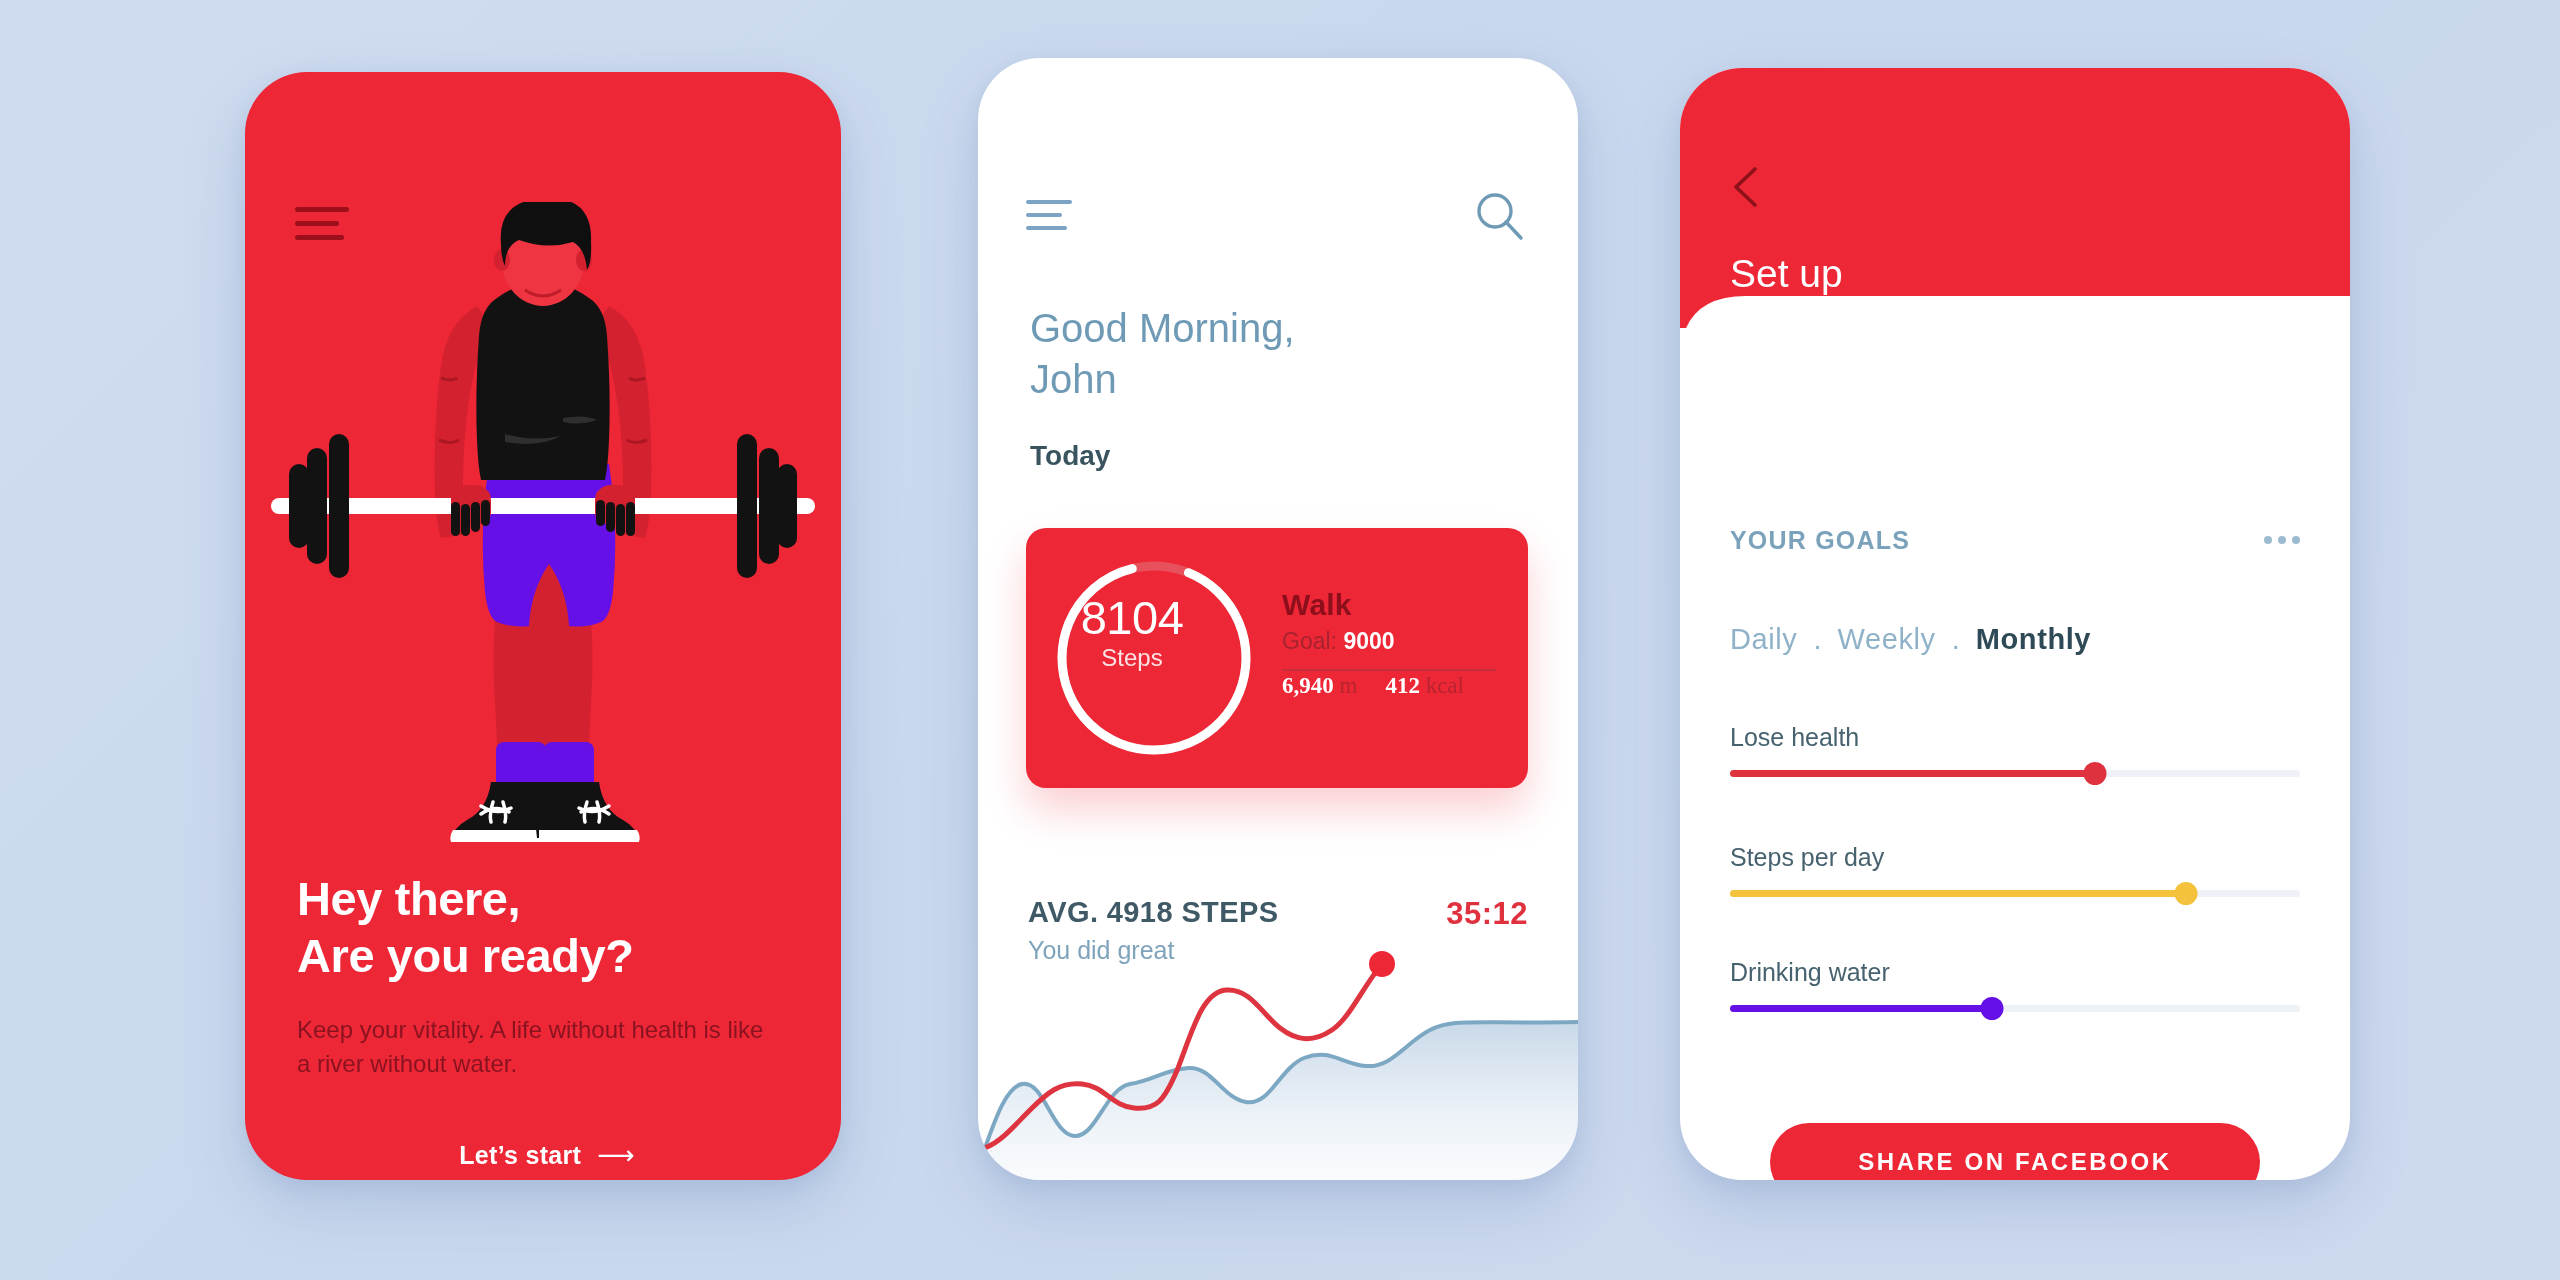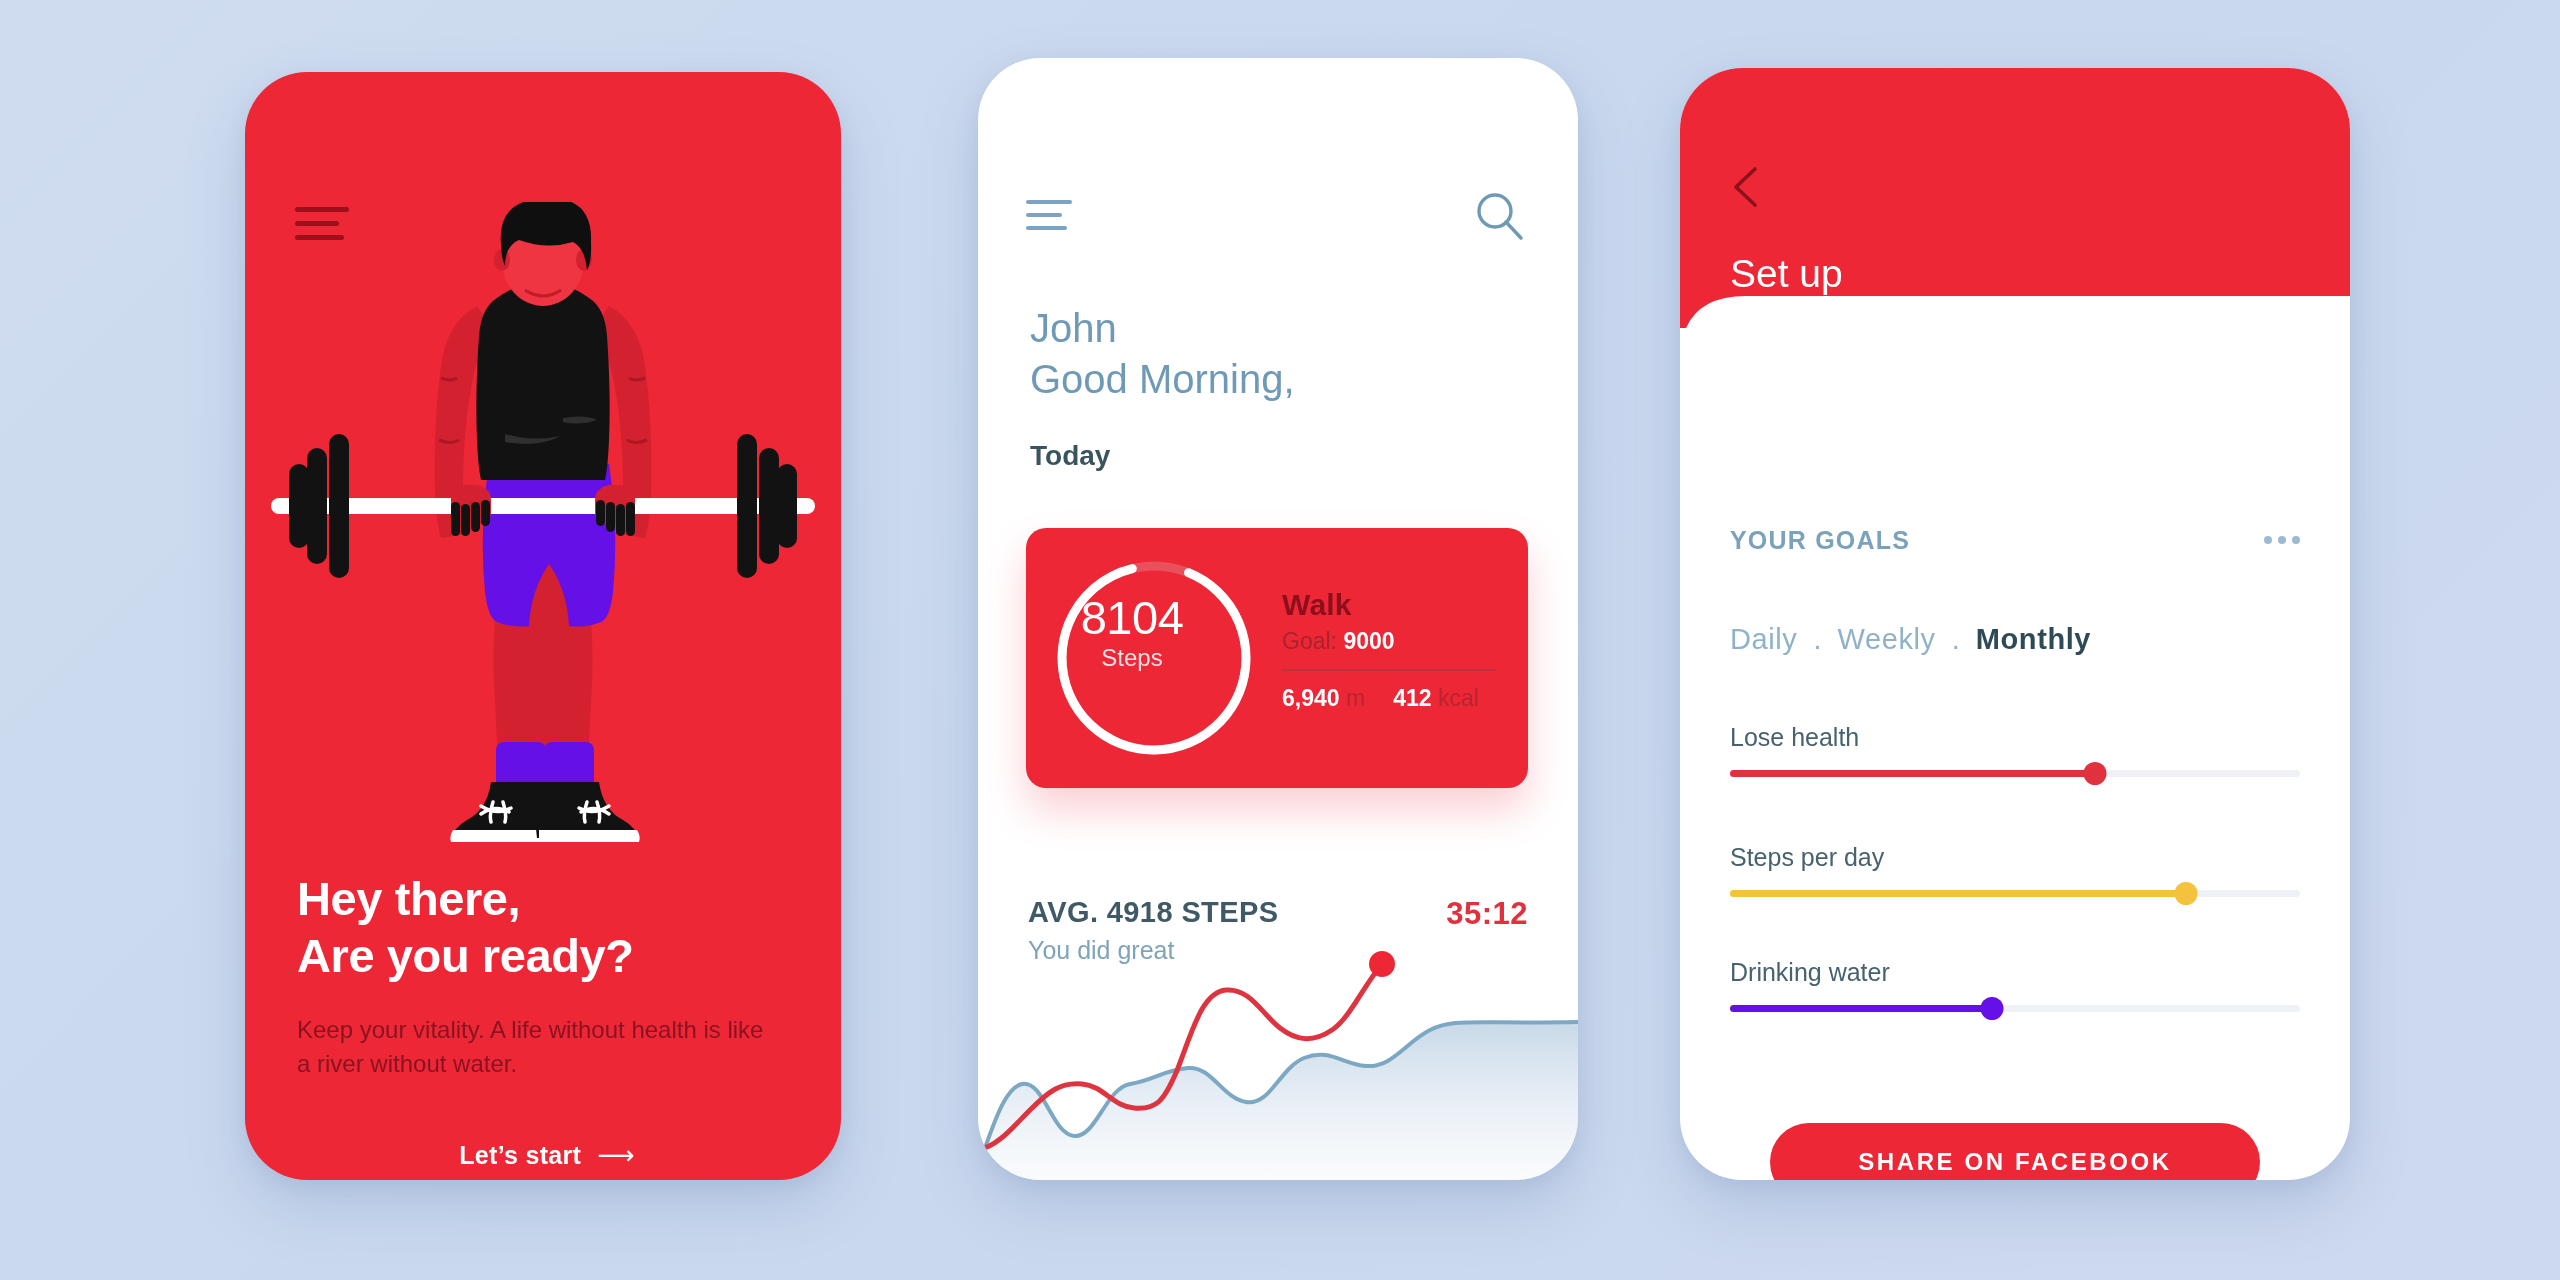--- a/index.html
+++ b/index.html
@@ -83,21 +83,21 @@
   }
   .ring-lbl {
     position:absolute; left:0; top:116px; width:212px; text-align:center;
     color:#fbe2e4; font-size:24px;
   }
   .walk-right { position:absolute; left:256px; top:60px; width:218px; }
   .walk-title { color:#8d0f1b; font-size:30px; font-weight:bold; letter-spacing:.2px; }
   .walk-goal { margin-top:6px; color:#a8232f; font-size:23px; }
   .walk-goal b { color:#fff; font-weight:bold; }
   .walk-rule { margin-top:14px; height:2px; background:#c1303c; width:214px; }
-  .walk-stats { margin-top:14px; font-size:23px; color:#b8242f; display:flex; gap:28px; }
+  .walk-stats { margin-top:2px; font-size:23px; color:#b8242f; display:flex; gap:28px;font-family:Liberation Serif, serif; }
   .walk-stats b { color:#fff; font-weight:bold; }
 
   .avg-block { position:absolute; left:50px; top:838px; }
   .avg-main { color:#3f5a66; font-size:29px; font-weight:bold; letter-spacing:.4px; }
   .avg-sub  { margin-top:7px; color:#7fa3bb; font-size:25px; }
   .avg-time {
     position:absolute; right:50px; top:838px;
     color:#e0313f; font-size:31px; font-weight:bold; letter-spacing:.5px;
   }
   .chart-2 { position:absolute; left:0; top:880px; width:600px; height:242px; }
@@ -238,22 +238,22 @@
     <i></i>
     <i></i>
   </div>
 
   <svg class="search-2" viewBox="0 0 52 52">
     <circle cx="21" cy="21" r="16" fill="none" stroke="#6e9ab5" stroke-width="3.4"></circle>
     <line x1="32" y1="32" x2="47" y2="48" stroke="#6e9ab5" stroke-width="3.4" stroke-linecap="round"></line>
   </svg>
 
   <div class="greet">
+    <div>Good Morning,</div>
     <div>John</div>
-    <div>Good Morning,</div>
   </div>
 
   <div class="today">Today</div>
 
   <div class="walk-card">
     <svg class="ring-wrap" viewBox="0 0 212 212">
       <circle cx="106" cy="106" r="92" fill="none" stroke="#e8505c" stroke-width="9"></circle>
       <circle cx="106" cy="106" r="92" fill="none" stroke="#ffffff" stroke-width="9" stroke-linecap="round" stroke-dasharray="520 578" transform="rotate(-68 106 106)"></circle>
     </svg>
     <div class="ring-num">8104</div>

